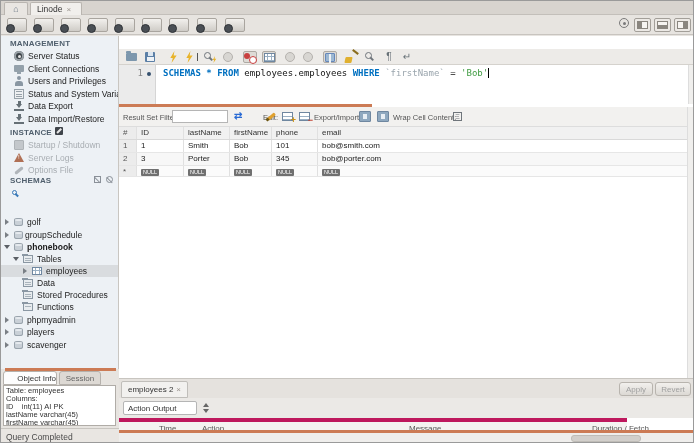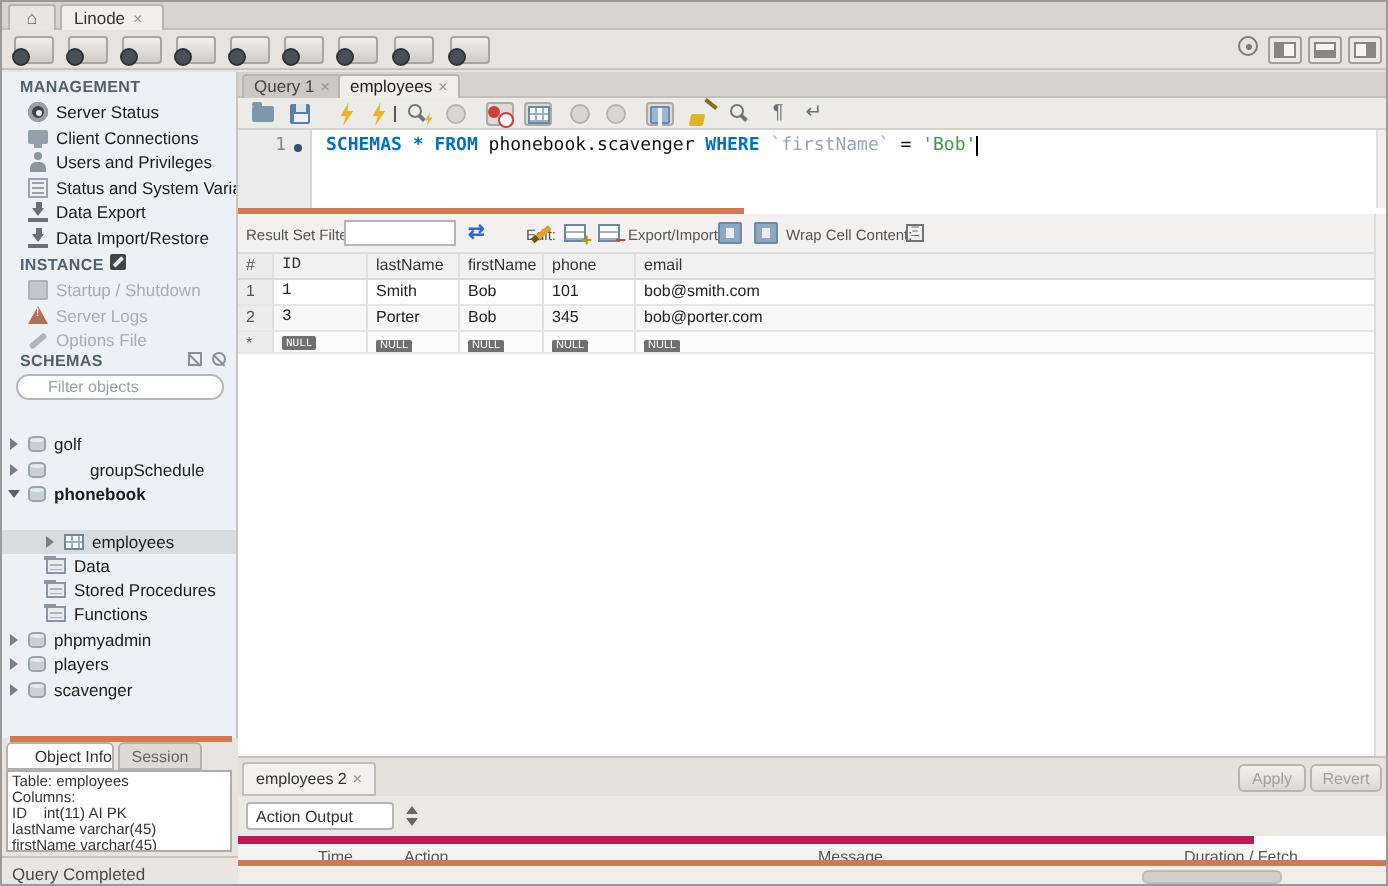--- a/index.html
+++ b/index.html
@@ -140,21 +140,21 @@
   .rt-wrapic { position:absolute; top:5px; width:9px; height:9px; border:1px solid #6f757b; font-size:7px; color:#6f757b; text-align:center; line-height:8px; }
 
   .grid { position:absolute; left:0; top:91px; width:568px; }
   .g-head, .g-row { display:flex; height:13px; font-size:8px; }
   .g-head { background:#f1f1f1; border-bottom:1px solid #d9d9d9; color:#333; }
   .g-row { border-bottom:1px solid #e6e6e6; color:#222; }
   .g-row.alt { background:#f7f7f7; }
   .g-row.nullrow { height:11px; background:#fbfbfb; }
   .gc { padding:1px 0 0 4px; border-right:1px solid #e0e0e0; white-space:nowrap; overflow:hidden; }
   .g-num { width:18px; background:#ececec; color:#555; }
-  .c-id { width:47px;font-family:Liberation Mono, monospace; } .c-ln { width:46px; } .c-fn { width:42px; } .c-ph { width:46px; } .c-em { flex:1; border-right:none; }
+  .c-id { width:47px; } .c-ln { width:46px; } .c-fn { width:42px; } .c-ph { width:46px; } .c-em { flex:1; border-right:none; }
   .null-b { display:inline-block; background:#707070; color:#fff; font-size:5.5px; line-height:7px; padding:0 2px; border-radius:1px; margin-top:1px; }
 
   .side-strip { position:absolute; right:0; top:71px; width:8px; height:271px; background:#f0efed; border-left:1px solid #ddd; }
 
   .apply-bar { position:absolute; left:0; top:342px; width:576px; height:20px; background:#e5e2de; border-top:1px solid #c8c5c0; }
   .ab-tab { position:absolute; left:2px; top:2px; height:17px; background:#f2f1ef; border:1px solid #c0beba; border-radius:2px 2px 0 0; font-size:8px; color:#333; line-height:16px; padding:0 6px; white-space:nowrap; }
   .ab-tab .x { color:#9a948e; margin-left:3px; }
   .btn { position:absolute; top:3px; height:14px; background:linear-gradient(#f2f0ed,#dcd9d4); border:1px solid #b8b4ae; border-radius:3px; font-size:8px; color:#a0a0a0; text-align:center; line-height:13px; }
 
   .ao-bar { position:absolute; left:0; top:362px; width:576px; height:20px; background:#ebe9e6; }
@@ -237,36 +237,40 @@
     <div class="srow dis" style="top:128px">
         <span class="mi mi-wrench"></span>
         <span class="lbl">Options File</span>
       </div>
 
     <div class="sec-h" style="top:140px">SCHEMAS</div>
     <span class="hdr-ic" style="left:93px; top:140px"></span>
     <span class="hdr-ic" style="left:105px; top:140px; border-radius:50%"></span>
 
     <span class="fmag"></span>
-    <input class="filterbox" placeholder="Filter objects" style="">
 
     <div class="trow" style="top:180px">
         <span class="tri-r" style="left:4px"></span>
         <span class="ti-db" style="left:13px"></span>
         <span class="tree-lbl" style="left:26px">golf</span>
       </div>
     <div class="trow" style="top:193px">
         <span class="tri-r" style="left:4px"></span>
         <span class="ti-db" style="left:13px"></span>
-        <span class="tree-lbl" style="left:44px">groupSchedule</span>
+        <span class="tree-lbl" style="left:24px">groupSchedule</span>
       </div>
     <div class="trow bold" style="top:205px">
         <span class="tri-d" style="left:3px"></span>
         <span class="ti-db" style="left:13px"></span>
         <span class="tree-lbl" style="left:26px">phonebook</span>
+      </div>
+    <div class="trow" style="top:217px">
+        <span class="tri-d" style="left:12px"></span>
+        <span class="ti-fold" style="left:22px"></span>
+        <span class="tree-lbl" style="left:36px">Tables</span>
       </div>
     <div class="trow sel" style="top:229px">
         <span class="tri-r" style="left:22px"></span>
         <span class="ti-table" style="left:31px"></span>
         <span class="tree-lbl" style="left:45px">employees</span>
       </div>
     <div class="trow" style="top:241px">
         <span class="ti-fold" style="left:22px"></span>
         <span class="tree-lbl" style="left:36px">Data</span>
       </div>
@@ -306,24 +310,20 @@
     <div>Columns:</div>
     <div>ID    int(11) AI PK</div>
     <div>lastName varchar(45)</div>
     <div>firstName varchar(45)</div>
   </div>
 
   <div class="statusbar"><span>Query Completed</span></div>
 
   <div class="main">
 
-    <div class="q-tabbar">
-      <div class="q-tab off" style="left:2px"><span>Query 1</span><span class="x">×</span></div>
-      <div class="q-tab on" style="left:50px"><span>employees</span><span class="x">×</span></div>
-    </div>
 
     <div class="sql-toolbar">
       <span class="sqi" style="left:6px">
           <span class="ic-folder"></span>
         </span>
       <span class="sqi" style="left:25px">
           <span class="ic-save"></span>
         </span>
       <span class="sqi" style="left:48px">
           <span class="ic-bolt"></span>
@@ -362,21 +362,21 @@
       <span class="sqi" style="left:281px">
           <span class="glyph">↵</span>
         </span>
     </div>
 
     <div class="editor">
       <div class="gutter">
         <span class="lnum">1</span>
         <span class="stmt-dot"></span>
       </div>
-      <div class="sqltext"><span class="kw">SCHEMAS </span><span class="kw">* </span><span class="kw">FROM </span><span class="plain">phonebook.scavenger </span><span class="kw">WHERE </span><span class="ident">`firstName`</span><span class="plain"> = </span><span class="str">'Bob'</span><span class="caret"></span></div>
+      <div class="sqltext"><span class="kw">SCHEMAS </span><span class="kw">* </span><span class="kw">FROM </span><span class="plain">employees.employees </span><span class="kw">WHERE </span><span class="ident">`firstName`</span><span class="plain"> = </span><span class="str">'Bob'</span><span class="caret"></span></div>
       <div class="ed-scroll"></div>
     </div>
 
     <div class="orange-a" style="left:0; top:68px; width:253px; height:3px"></div>
 
     <div class="res-toolbar">
       <span class="rt-lbl" style="left:4px">Result Set Filter:</span>
       <input class="rt-input" value="" style="">
       <span class="ic-refresh" style="left:115px">⇄</span>
       <span class="rt-lbl" style="left:144px">Edit:</span>

